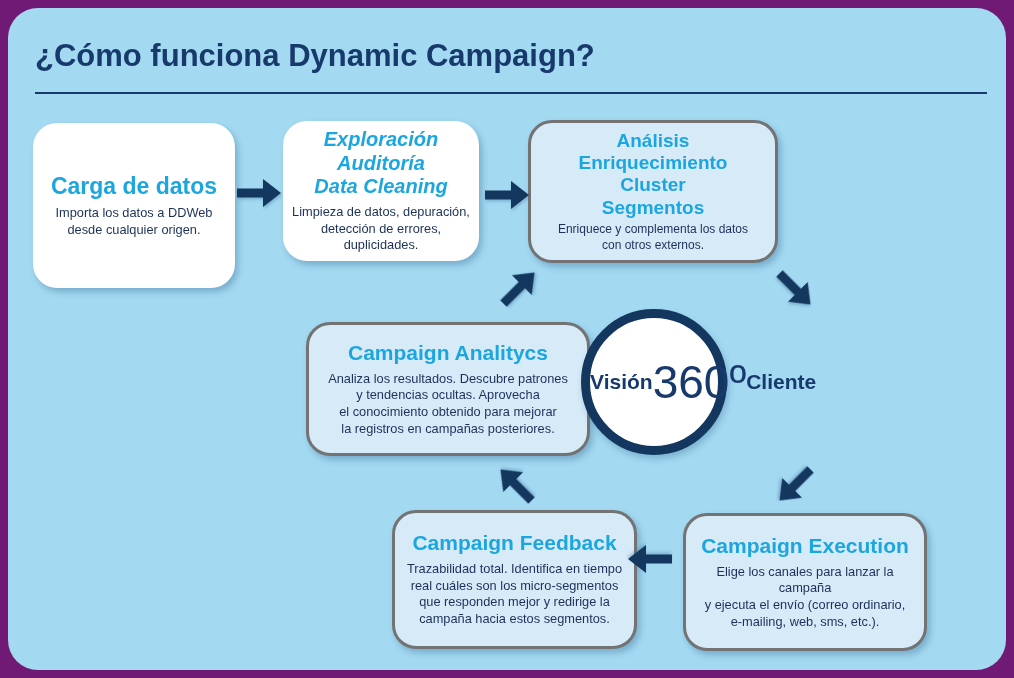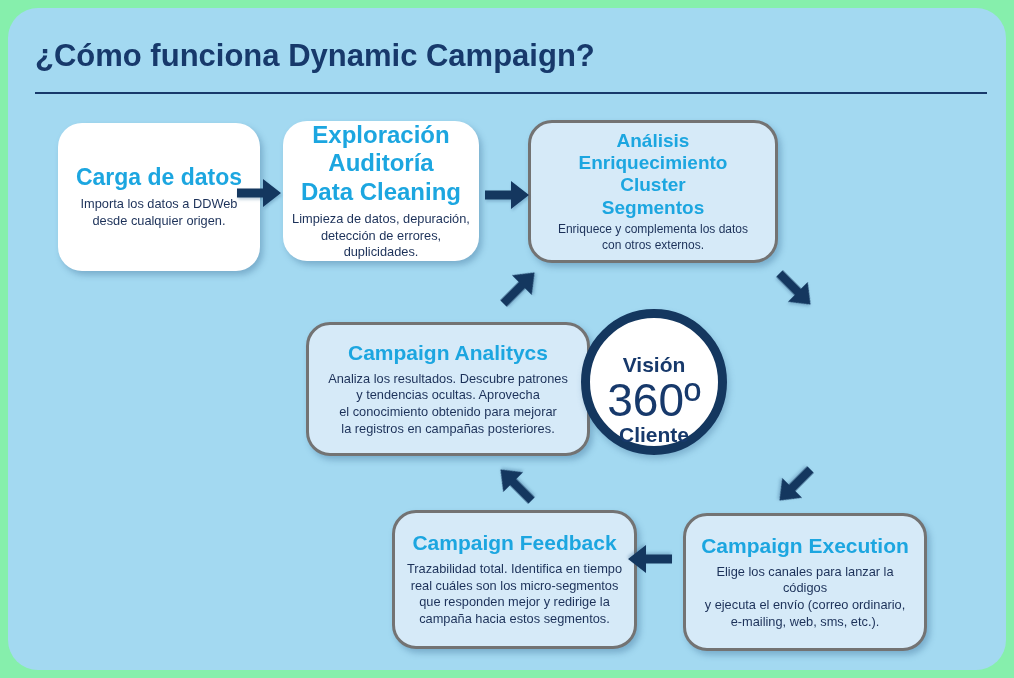--- a/index.html
+++ b/index.html
@@ -4,21 +4,21 @@
 <style>
   * { margin: 0; padding: 0; box-sizing: border-box; }
   html, body { background: #ffffff; }
   body {
     font-family: "Liberation Sans", "DejaVu Sans", sans-serif;
     width: 1014px; height: 678px;
   }
   .stage {
     position: relative;
     width: 1014px; height: 678px;
-    background: #86efac;
+    background: #701a75;
     overflow: hidden;
   }
   .canvas {
     position: absolute;
     left: 8px; top: 8px;
     width: 998px; height: 662px;
     background: #a3d9f1;
     border-radius: 30px;
   }
   .page-title {
@@ -57,24 +57,24 @@
     line-height: 1.18;
   }
   .node-body {
     color: #1c3159;
     white-space: pre-line;
     font-size: 12.8px;
     line-height: 1.3;
     margin-top: 5px;
   }
 
-  .node-carga       { left: 25px;  top: 115px; width: 202px; height: 148px; margin-left: 25px; }
+  .node-carga       { left: 25px;  top: 115px; width: 202px; height: 165px; }
   .node-carga .node-title { font-size: 23px; }
   .node-exploracion { left: 275px; top: 113px; width: 196px; height: 140px; }
-  .node-exploracion .node-title { font-size: 24px; }
+  .node-exploracion .node-title { font-size: 20px; font-style: italic; }
   .node-analisis    { left: 520px; top: 112px; width: 250px; height: 143px; }
   .node-analisis .node-title { font-size: 19px; }
   .node-analisis .node-body { font-size: 12px; margin-top: 3px; }
   .node-workflow    { left: 738px; top: 310px; width: 248px; height: 138px; }
   .node-workflow .node-title { font-size: 21px; }
   .node-execution   { left: 675px; top: 505px; width: 244px; height: 138px; }
   .node-execution .node-title { font-size: 21px; }
   .node-feedback    { left: 373px; top: 502px; width: 245px; height: 139px; margin-left: 11px; }
   .node-feedback .node-title { font-size: 21px; }
   .node-analitycs   { left: 298px; top: 314px; width: 284px; height: 134px; }
@@ -82,23 +82,22 @@
 
   
   .vision-circle {
     position: absolute;
     left: 573px; top: 301px;
     width: 146px; height: 146px;
     background: #ffffff;
     border: 9px solid #14375f;
     border-radius: 50%;
     display: flex;
-    flex-direction: column;
     align-items: center;
-    justify-content: flex-end;
+    justify-content: flex-start;
     text-align: center;
     color: #17396b;
     box-shadow: 2px 4px 6px rgba(60,110,150,0.35);
   }
   .vision-line1, .vision-line3 { font-size: 21px; font-weight: 600; line-height: 1.05; }
   .vision-line2 { font-size: 46px; font-weight: 500; line-height: 1.05; }
 
   
   .arrow {
     position: absolute;
@@ -164,21 +163,21 @@
     <div class="node blue node-feedback">
       <div class="node-title">Campaign Feedback</div>
       <div class="node-body">Trazabilidad total. Identifica en tiempo
 real cuáles son los micro-segmentos
 que responden mejor y redirige la
 campaña hacia estos segmentos.</div>
     </div>
 
     <div class="node blue node-execution">
       <div class="node-title">Campaign Execution</div>
-      <div class="node-body">Elige los canales para lanzar la códigos
+      <div class="node-body">Elige los canales para lanzar la campaña
 y ejecuta el envío (correo ordinario,
 e-mailing, web, sms, etc.).</div>
     </div>
 
     <div class="arrow arrow-1">
         <svg viewBox="0 0 44 28" xmlns="http://www.w3.org/2000/svg">
           <path d="M0 9.5 L26 9.5 L26 0 L44 14 L26 28 L26 18.5 L0 18.5 Z" fill="#14375f"></path>
         </svg>
       </div>
     <div class="arrow arrow-2">

